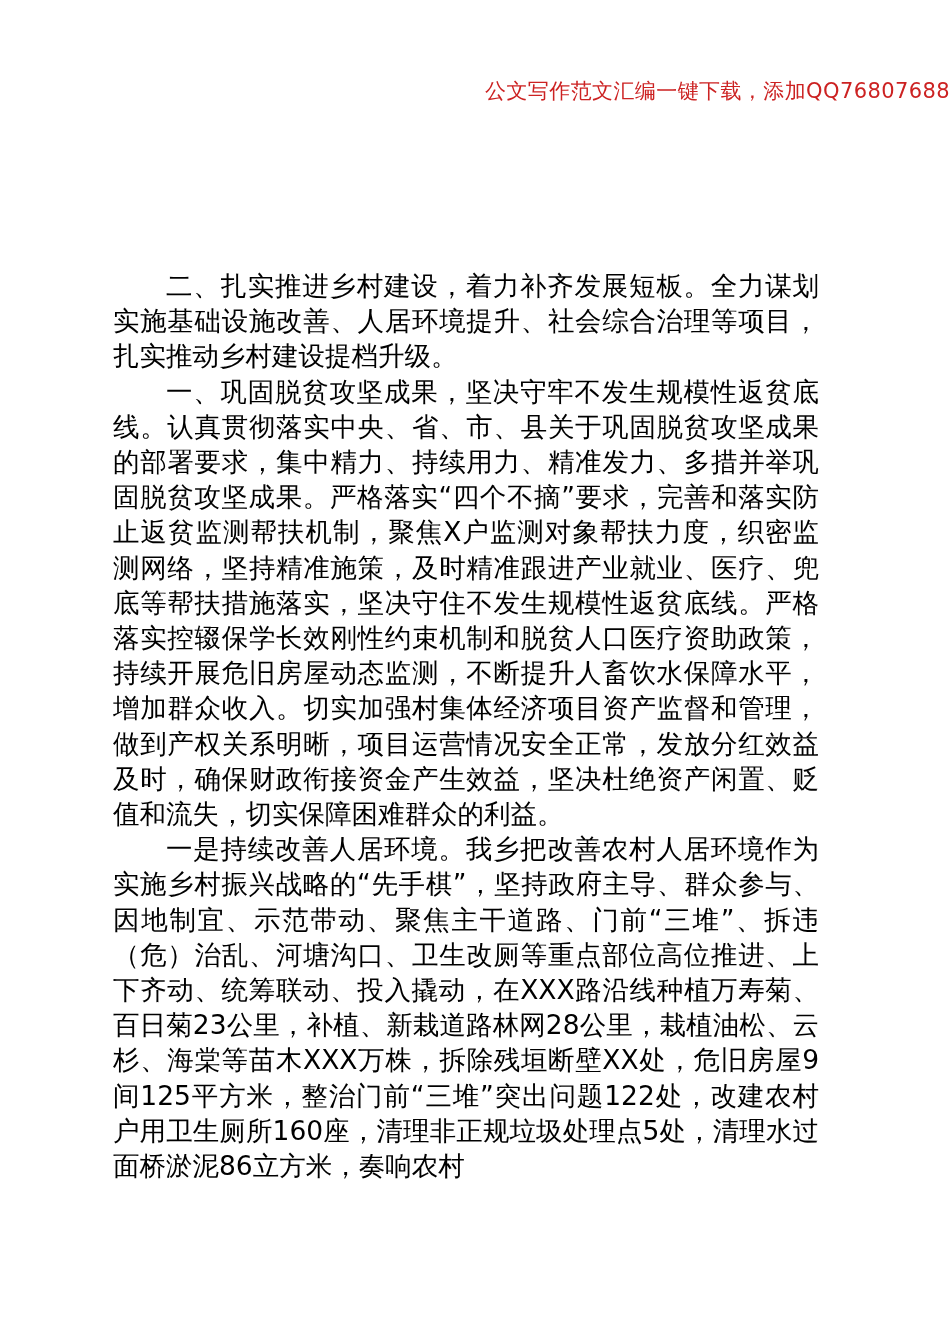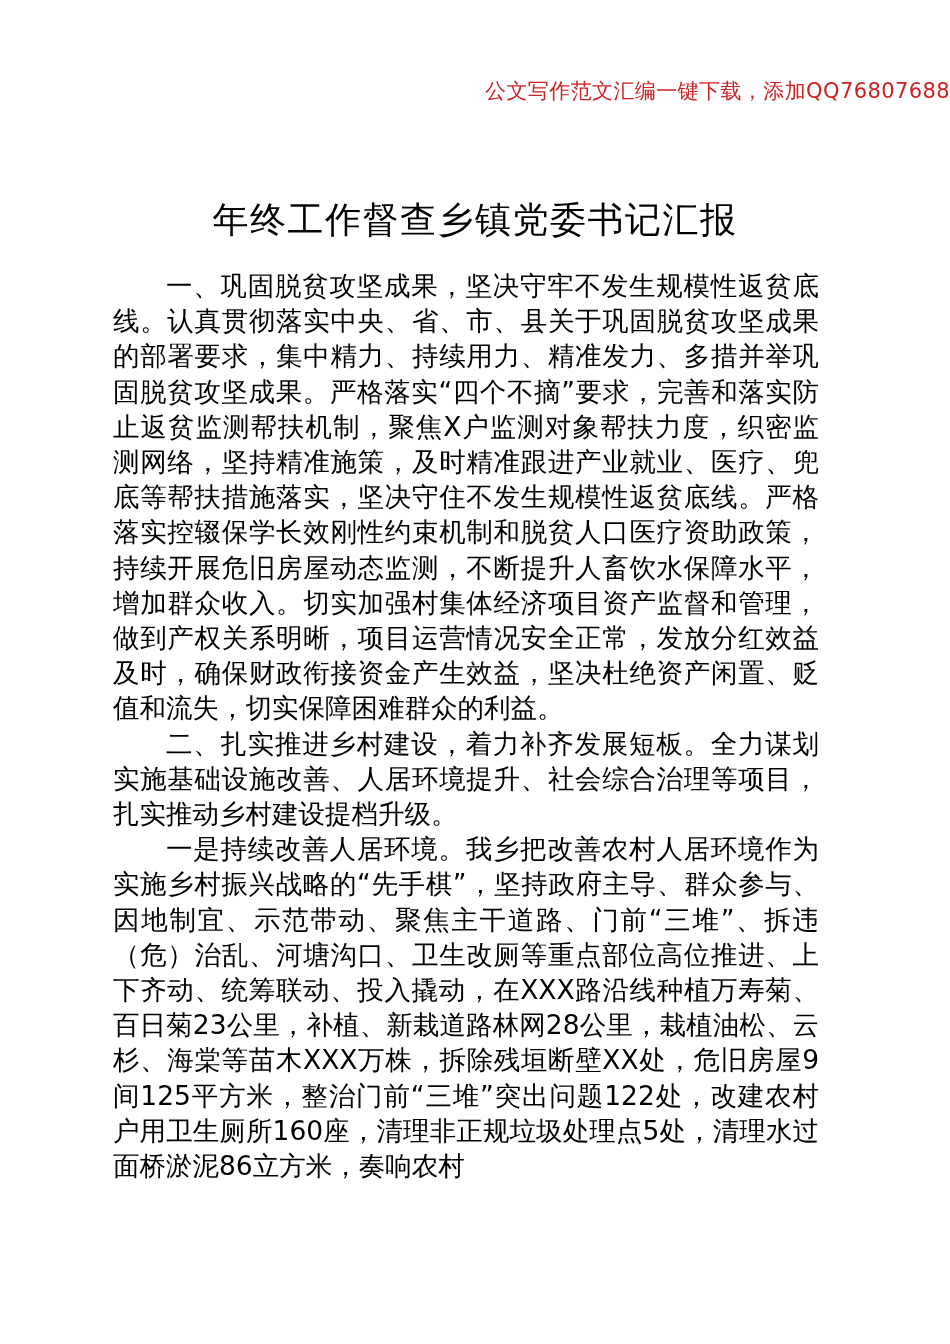--- a/index.html
+++ b/index.html
@@ -87,25 +87,24 @@
     overflow: hidden;
   }
 </style>
 </head>
 <body>
 
 <div class="page">
 
   <div class="promo-header">公文写作范文汇编一键下载，添加QQ76807688</div>
 
-  <h1 class="doc-title">年终工作督查乡镇党委书记汇报</h1>
 
   <div class="body-block">
 
+    <p class="para indent">二、扎实推进乡村建设，着力补齐发展短板。全力谋划实施基础设施改善、人居环境提升、社会综合治理等项目，扎实推动乡村建设提档升级。</p>
+
     <p class="para indent">一、巩固脱贫攻坚成果，坚决守牢不发生规模性返贫底线。认真贯彻落实中央、省、市、县关于巩固脱贫攻坚成果的部署要求，集中精力、持续用力、精准发力、多措并举巩固脱贫攻坚成果。严格落实“四个不摘”要求，完善和落实防止返贫监测帮扶机制，聚焦X户监测对象帮扶力度，织密监测网络，坚持精准施策，及时精准跟进产业就业、医疗、兜底等帮扶措施落实，坚决守住不发生规模性返贫底线。严格落实控辍保学长效刚性约束机制和脱贫人口医疗资助政策，持续开展危旧房屋动态监测，不断提升人畜饮水保障水平，增加群众收入。切实加强村集体经济项目资产监督和管理，做到产权关系明晰，项目运营情况安全正常，发放分红效益及时，确保财政衔接资金产生效益，坚决杜绝资产闲置、贬值和流失，切实保障困难群众的利益。</p>
-
-    <p class="para indent">二、扎实推进乡村建设，着力补齐发展短板。全力谋划实施基础设施改善、人居环境提升、社会综合治理等项目，扎实推动乡村建设提档升级。</p>
 
     <p class="para indent"><span class="lead">一是持续改善人居环境。</span><span>我乡把改善农村人居环境作为实施乡村振兴战略的“先手棋”，坚持政府主导、群众参与、因地制宜、示范带动、聚焦主干道路、门前“三堆”、拆违（危）治乱、河塘沟口、卫生改厕等重点部位高位推进、上下齐动、统筹联动、投入撬动，在XXX路沿线种植万寿菊、百日菊23公里，补植、新栽道路林网28公里，栽植油松、云杉、海棠等苗木XXX万株，拆除残垣断壁XX处，危旧房屋9间125平方米，整治门前“三堆”突出问题122处，改建农村户用卫生厕所160座，清理非正规垃圾处理点5处，清理水过面桥淤泥86立方米，奏响农村</span></p>
 
   </div>
 
 </div>
 
 </body></html>

